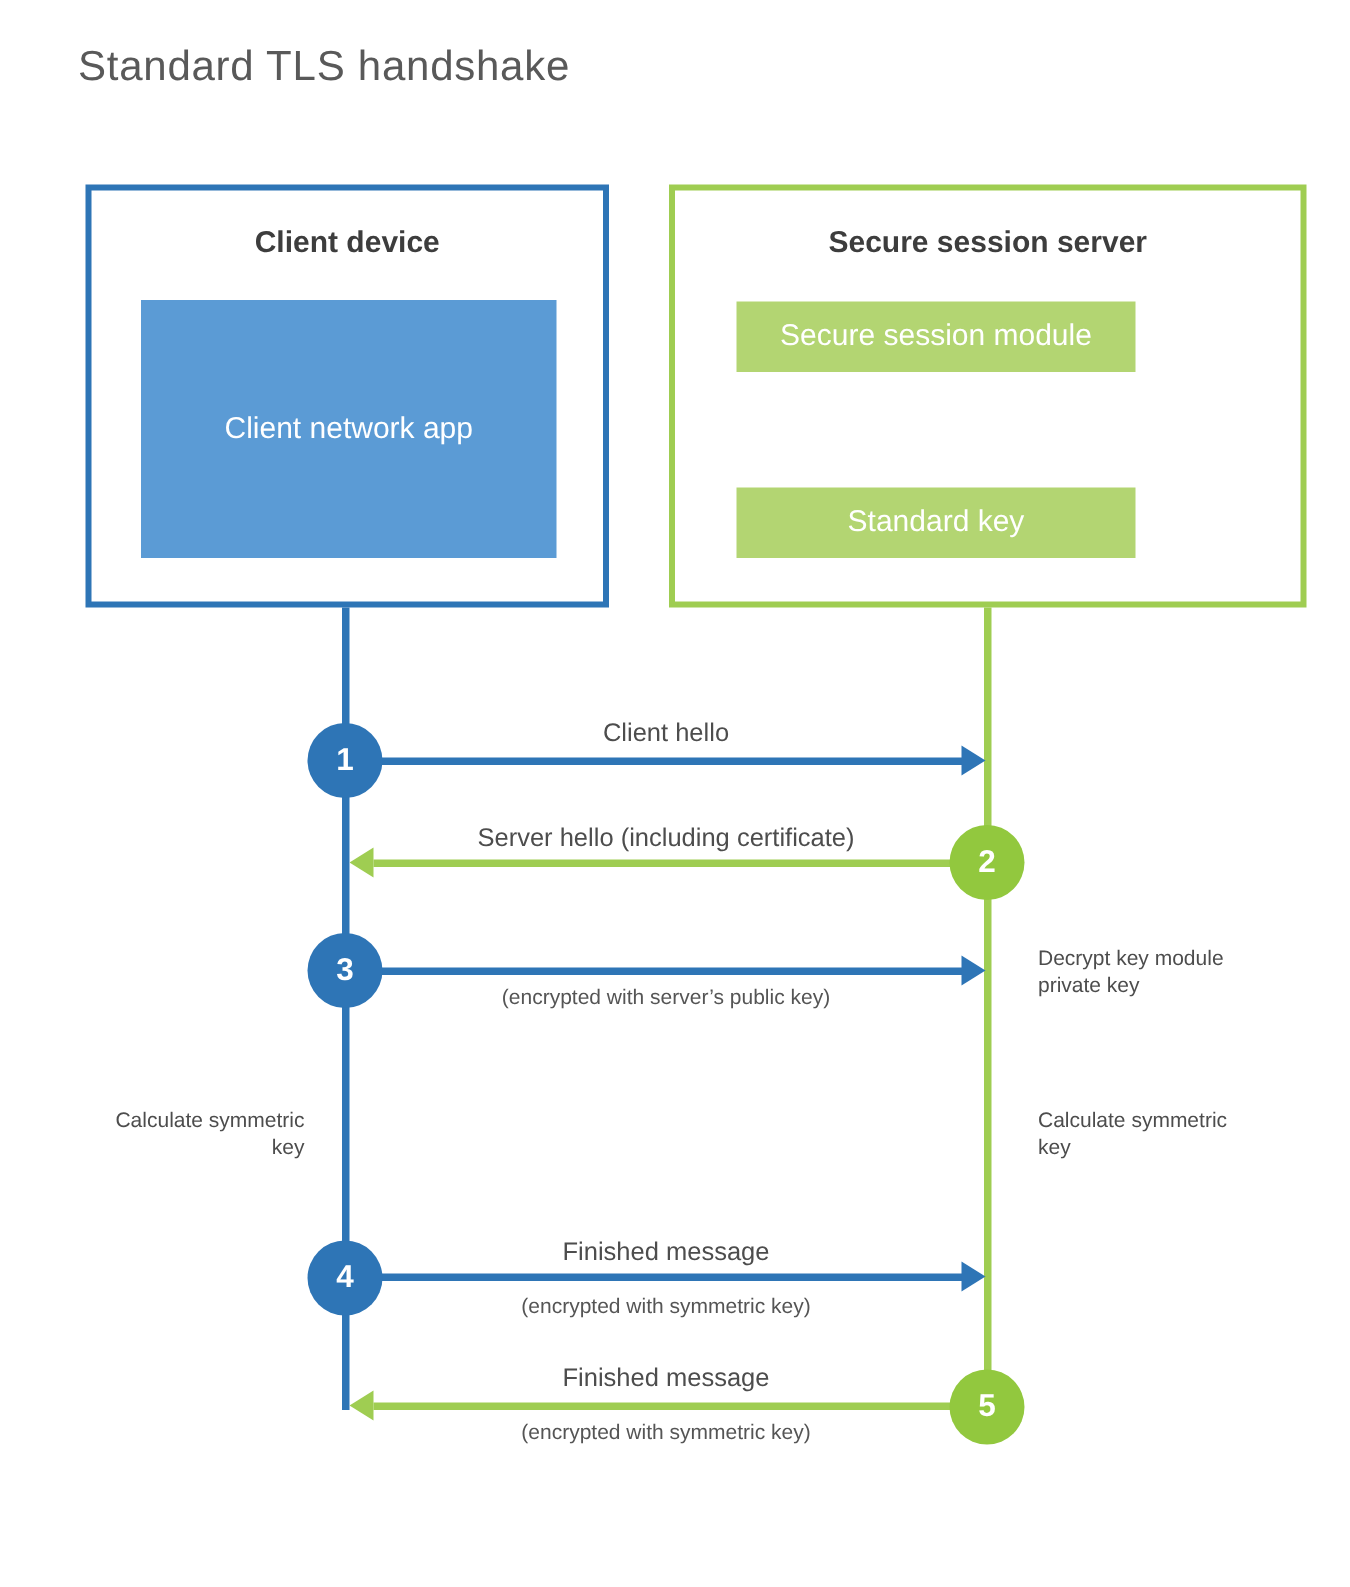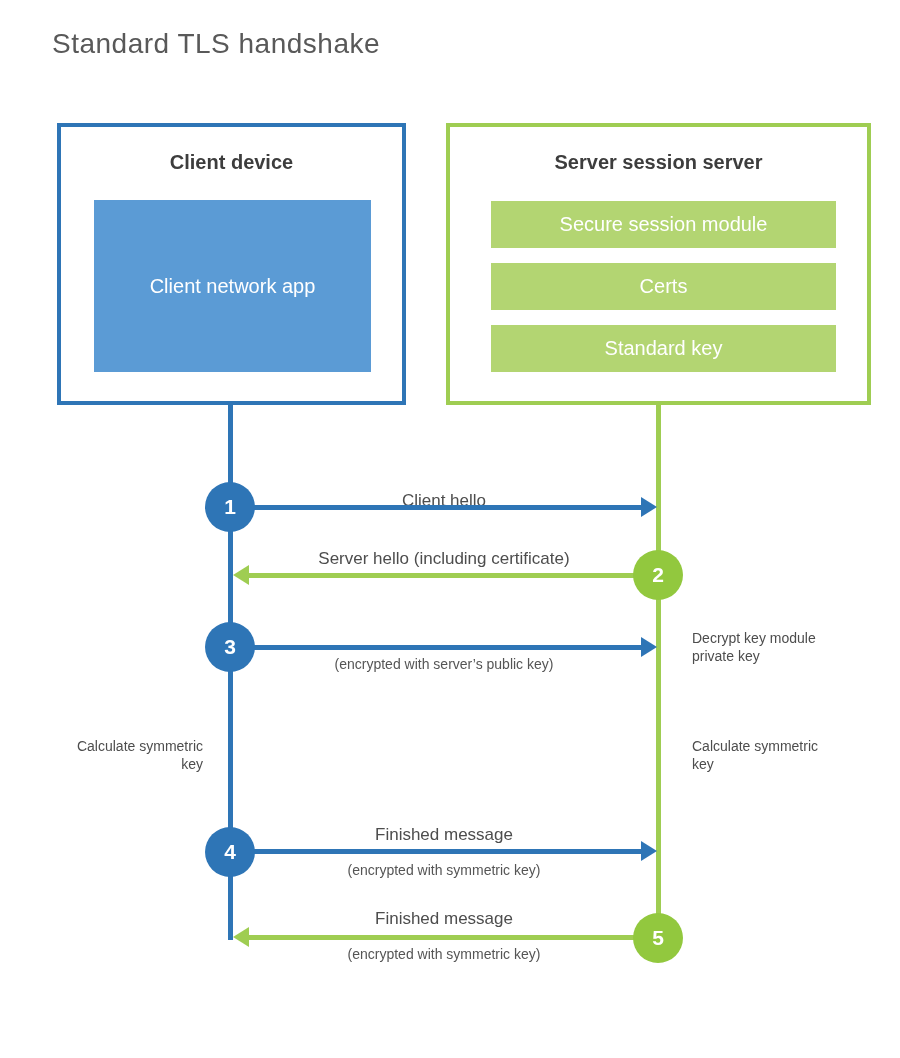--- a/index.html
+++ b/index.html
@@ -26,21 +26,21 @@
   .box{position:absolute;top:123px;height:282px;border:4px solid;box-sizing:border-box;background:#fff;}
   .client-box{left:41px;width:349px;border-color:var(--blue);}
   .server-box{left:430px;width:425px;border-color:var(--green);}
   .box-title{margin-top:24px;text-align:center;font-size:20px;font-weight:700;color:var(--text-dark);}
   .client-module{
     position:absolute;left:78px;top:200px;width:277px;height:172px;background:var(--blue-fill);
     color:#fff;font-size:20px;display:flex;align-items:center;justify-content:center;text-align:center;
     padding:5px 48px;box-sizing:border-box;line-height:1.55;
   }
   .server-bar{
-    position:absolute;left:475px;width:345px;height:47px;background:var(--green-fill);
+    position:absolute;left:475px;width:266px;height:47px;background:var(--green-fill);
     color:#fff;font-size:20px;display:flex;align-items:center;justify-content:center;text-align:center;
   }
   .bar1{top:201px;} .bar2{top:263px;} .bar3{top:325px;}
   .vline{position:absolute;width:5px;}
   .vline.blue{left:212px;top:405px;height:535px;background:var(--blue);}
   .vline.green{left:640px;top:405px;height:533px;background:var(--green);}
   .circle{
     position:absolute;width:50px;height:50px;border-radius:50%;
     display:flex;align-items:center;justify-content:center;
     color:#fff;font-size:21px;font-weight:700;z-index:3;
@@ -59,21 +59,21 @@
   .a5{left:233px;top:935px;width:409px;}
   .arrow-head{position:absolute;width:0;height:0;z-index:2;}
   .arrow-head.right{border-top:10px solid transparent;border-bottom:10px solid transparent;border-left:16px solid var(--blue);}
   .arrow-head.left{border-top:10px solid transparent;border-bottom:10px solid transparent;border-right:16px solid var(--green);}
   .h1{left:625px;top:497px;} .h2{left:217px;top:565px;} .h3{left:625px;top:637px;}
   .h4{left:625px;top:841px;} .h5{left:217px;top:927px;}
   .msg-label{
     position:absolute;left:228px;width:400px;text-align:center;
     font-size:17px;color:var(--text-label);
   }
-  .l1{top:491px;} .l2{top:549px;} .l3{top:620px;} .l4{top:825px;} .l5{top:909px;}
+  .l1{top:479px;} .l2{top:549px;} .l3{top:620px;} .l4{top:825px;} .l5{top:909px;}
   .msg-sub{
     position:absolute;left:228px;width:400px;text-align:center;
     font-size:14px;color:var(--text-sub);
   }
   .s3{top:656px;} .s4{top:862px;} .s5{top:946px;}
   .side-note{
     position:absolute;font-size:14px;color:var(--text-label);line-height:1.25;
   }
   .note-decrypt{left:676px;top:630px;width:140px;}
   .note-calc-left{left:40px;top:738px;width:147px;text-align:right;}
@@ -85,24 +85,23 @@
 <div class="canvas">
 
   <h1 class="title">Standard TLS handshake</h1>
 
   <div class="box client-box">
     <div class="box-title">Client device</div>
   </div>
   <div class="client-module">Client network app</div>
 
   <div class="box server-box">
-    <div class="box-title">Server session server</div>
+    <div class="box-title">Secure session server</div>
   </div>
   <div class="server-bar bar1">Secure session module</div>
-  <div class="server-bar bar2">Certs</div>
   <div class="server-bar bar3">Standard key</div>
 
   <div class="vline blue"></div>
   <div class="vline green"></div>
 
   <div class="circle blue c1">1</div>
   <div class="arrow-line blue a1"></div>
   <div class="arrow-head right h1"></div>
   <div class="msg-label l1">Client hello</div>
 

